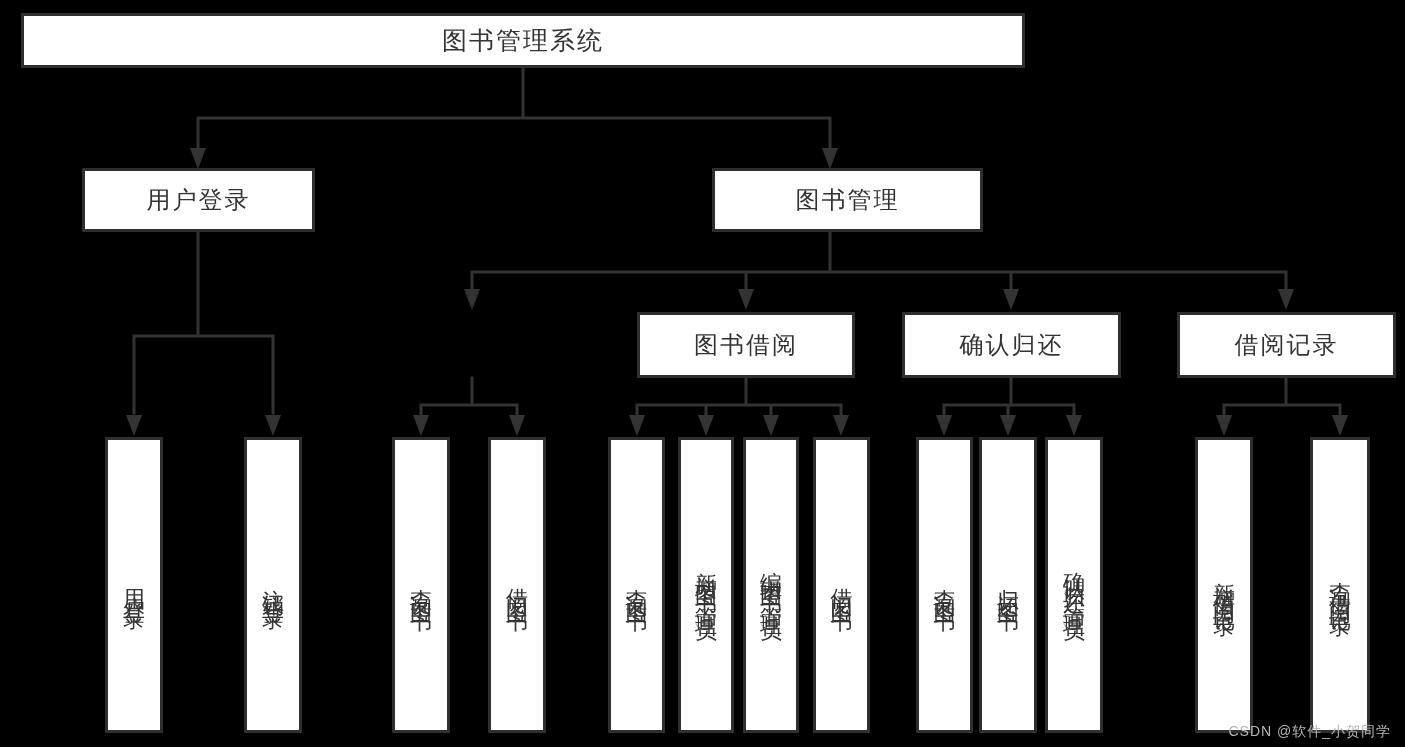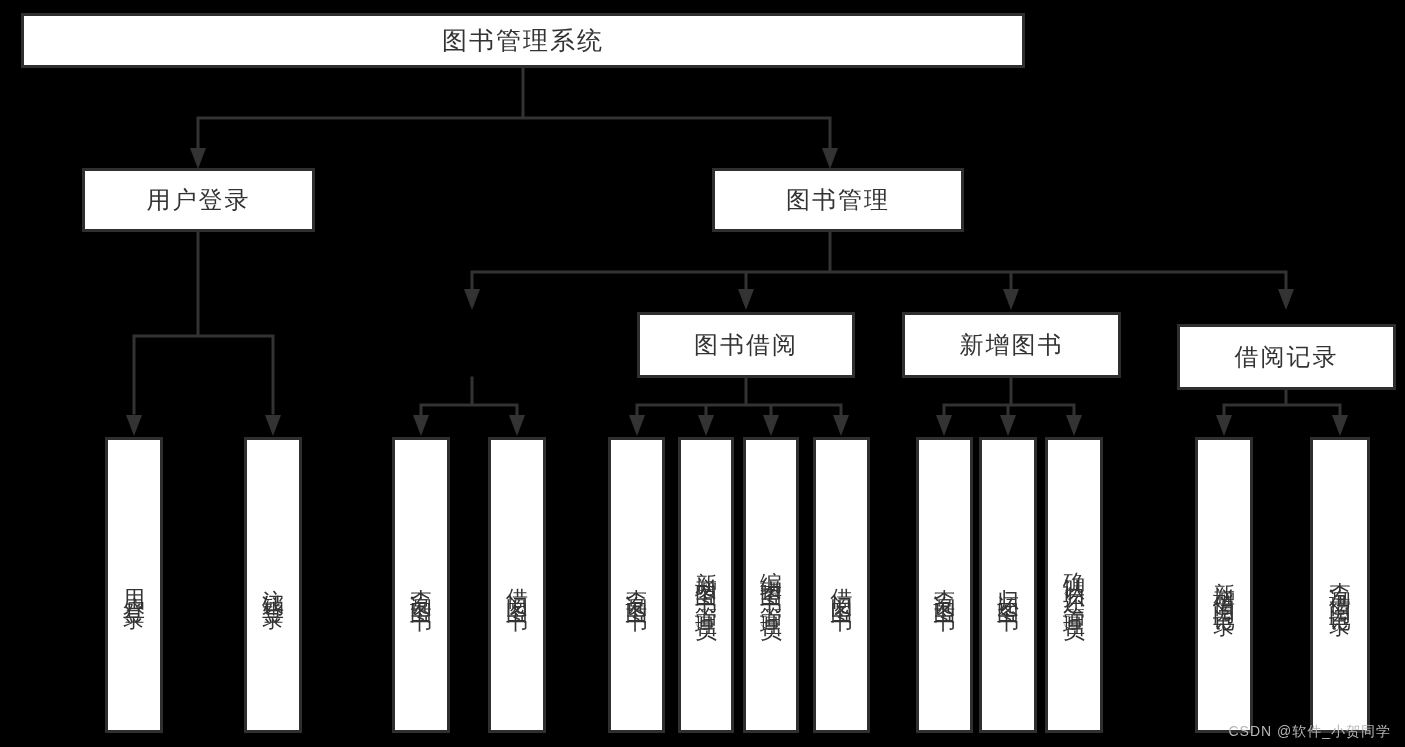--- a/index.html
+++ b/index.html
@@ -106,25 +106,25 @@
       <polygon points="1074,436 1066,415 1082,415"></polygon>
 
       <polygon points="1224,436 1216,415 1232,415"></polygon>
       <polygon points="1340,436 1332,415 1348,415"></polygon>
     </g>
   </svg>
 
   <div class="node hbox root" style="left:21px; top:13px; width:1004px; height:55px;">图书管理系统</div>
 
   <div class="node hbox" style="left:82px; top:168px; width:233px; height:64px;">用户登录</div>
-  <div class="node hbox" style="left:712px; top:168px; width:252px; height:64px;">图书管理</div>
+  <div class="node hbox" style="left:712px; top:168px; width:271px; height:64px;">图书管理</div>
 
   <div class="node hbox" style="left:637px; top:312px; width:218px; height:66px;">图书借阅</div>
-  <div class="node hbox" style="left:902px; top:312px; width:219px; height:66px;">新增图书</div>
-  <div class="node hbox" style="left:1177px; top:312px; width:219px; height:66px;margin-top:12px;">借阅记录</div>
+  <div class="node hbox" style="left:902px; top:312px; width:219px; height:66px;">确认归还</div>
+  <div class="node hbox" style="left:1177px; top:312px; width:219px; height:66px;">借阅记录</div>
 
   <div class="node vbox" style="left:105px; top:437px; width:58px; height:296px;">
     <span>用户登录</span>
   </div>
   <div class="node vbox" style="left:244px; top:437px; width:58px; height:296px;">
     <span>注销登录</span>
   </div>
 
   <div class="node vbox" style="left:392px; top:437px; width:58px; height:296px;">
     <span>查询图书</span>

